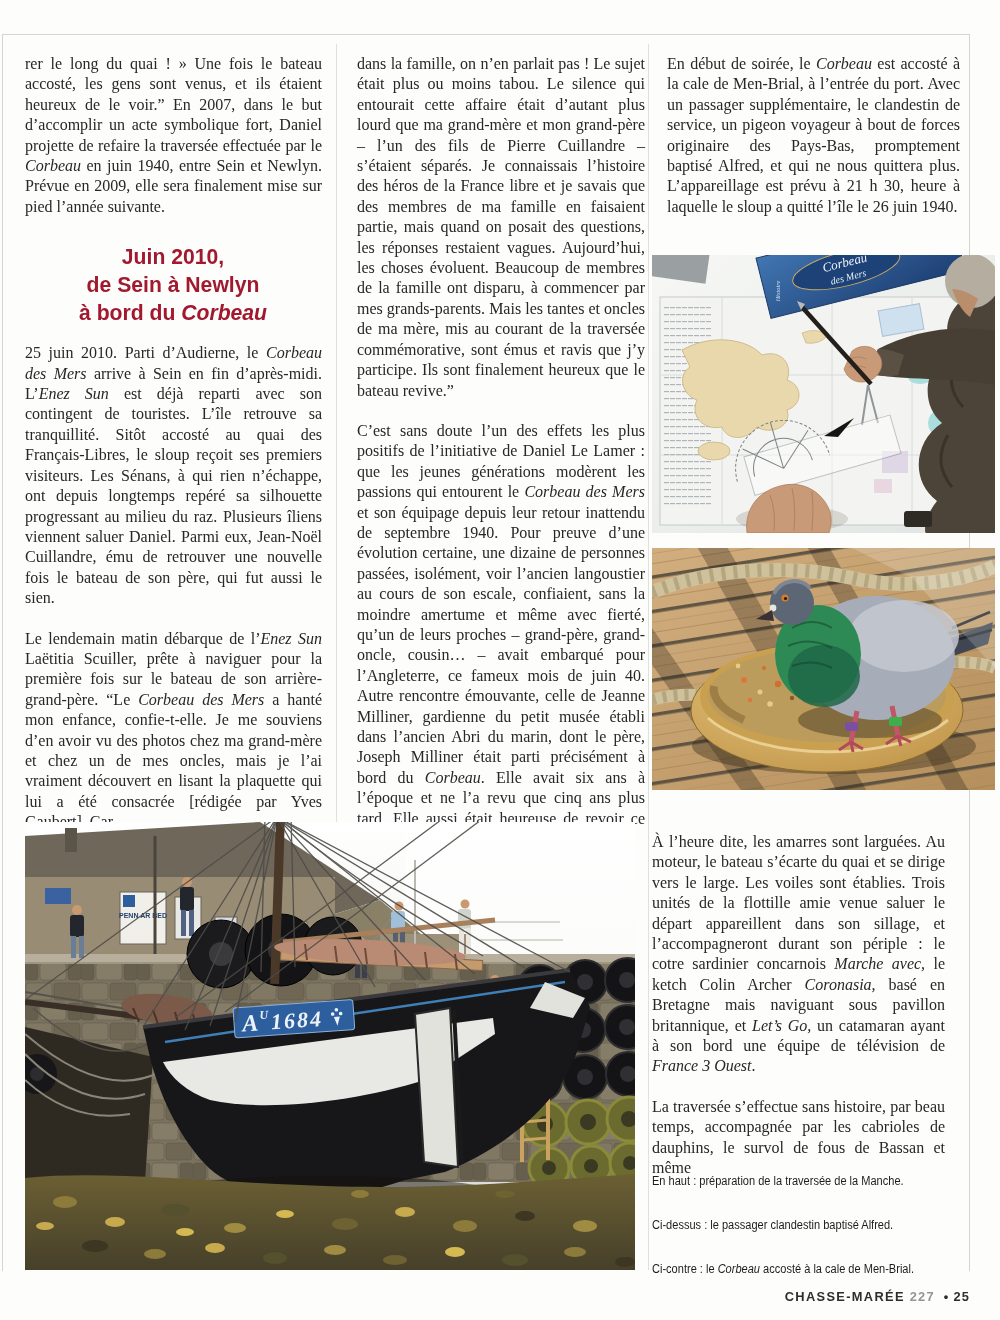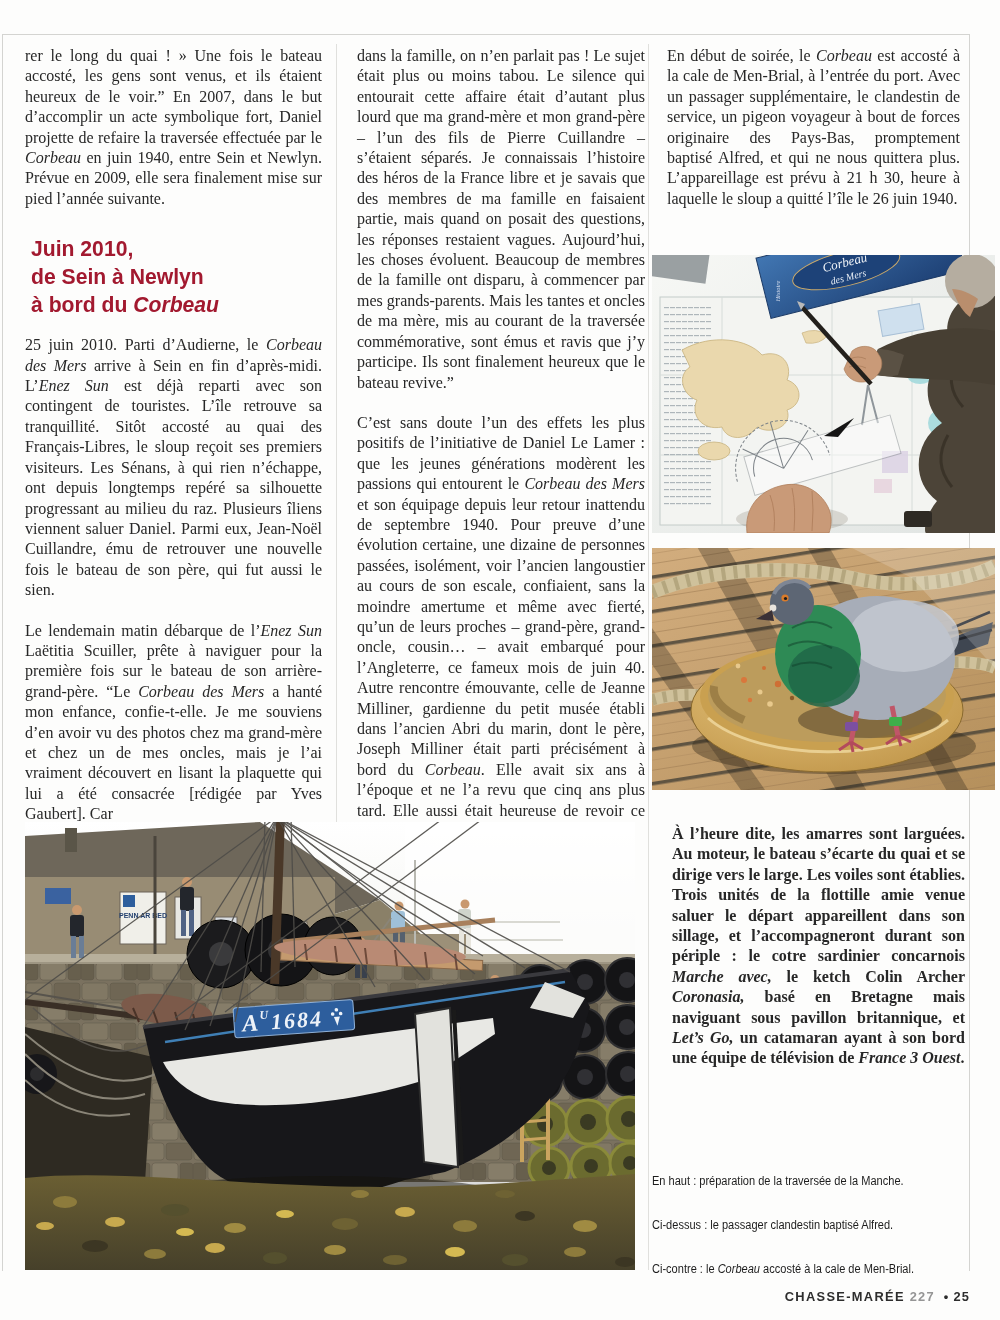--- a/index.html
+++ b/index.html
@@ -2,23 +2,23 @@
 <html lang="fr"><head>
 <meta charset="utf-8">
 <style>
   html,body{margin:0;padding:0;background:#ffffff;}
   .page{position:relative;width:1000px;height:1320px;background:#fdfdfc;overflow:hidden;
         font-family:"Liberation Serif",serif;color:#272727;}
   .frame{position:absolute;left:2px;top:34px;width:966px;height:1236px;
          border-left:1px solid #d4d4d1;border-top:1px solid #d4d4d1;border-right:1px solid #d4d4d1;}
   .gutter-rule{position:absolute;top:44px;width:1px;height:1226px;background:#e0e0dd;z-index:1;}
   .col{position:absolute;top:42px;text-align:justify;font-size:16px;line-height:20.4px;z-index:2;}
-  .col p{margin:4px 0 20px 0;}
+  .col p{margin:12px 0 20px 0;}
   .it{font-style:italic;}
-  .heading{margin:26px 0 16px 0;text-align:left;color:#a2192f;
+  .heading{margin:26px 0 16px 0;text-align:center;color:#a2192f;
            font-family:"Liberation Sans",sans-serif;font-weight:bold;font-size:22.5px;line-height:28px;}
   .heading .squeeze{display:inline-block;transform:scaleX(.94);transform-origin:center;}
   .photo{position:absolute;overflow:hidden;z-index:3;background:#ddd;}
   .photo svg{display:block;}
   .captions{position:absolute;left:652px;top:1172px;width:316px;z-index:2;
             font-family:"Liberation Sans",sans-serif;font-weight:normal;font-size:12px;color:#1d1d1d;line-height:18px;}
   .cap{margin-bottom:26px;transform:scaleX(.92);transform-origin:left;white-space:nowrap;}
   .footer{position:absolute;top:1289px;right:30px;z-index:2;
           font-family:"Liberation Sans",sans-serif;font-weight:bold;font-size:13.5px;
           letter-spacing:1.4px;color:#2d2d2d;transform:scaleX(.95);transform-origin:right;}
@@ -49,22 +49,23 @@
 
   <div class="col" style="left:357px;width:288px;">
     <p><span>dans la famille, on n’en parlait pas ! Le sujet était plus ou moins tabou. Le silence qui entourait cette affaire était d’autant plus lourd que ma grand-mère et mon grand-père – l’un des fils de Pierre Cuillandre – s’étaient séparés. Je connaissais l’histoire des héros de la France libre et je savais que des membres de ma famille en faisaient partie, mais quand on posait des questions, les réponses restaient vagues. Aujourd’hui, les choses évoluent. Beaucoup de membres de la famille ont disparu, à commencer par mes grands-parents. Mais les tantes et oncles de ma mère, mis au courant de la traversée commémorative, sont émus et ravis que j’y participe. Ils sont finalement heureux que le bateau revive.”</span></p>
     <p><span>C’est sans doute l’un des effets les plus positifs de l’initiative de Daniel Le Lamer : que les jeunes générations modèrent les passions qui entourent le </span><span class="it">Corbeau des Mers</span><span> et son équipage depuis leur retour inattendu de septembre 1940. Pour preuve d’une évolution certaine, une dizaine de personnes passées, isolément, voir l’ancien langoustier au cours de son escale, confiaient, sans la moindre amertume et même avec fierté, qu’un de leurs proches – grand-père, grand-oncle, cousin… – avait embarqué pour l’Angleterre, ce fameux mois de juin 40. Autre rencontre émouvante, celle de Jeanne Milliner, gardienne du petit musée établi dans l’ancien Abri du marin, dont le père, Joseph Milliner était parti précisément à bord du </span><span class="it">Corbeau</span><span>. Elle avait six ans à l’époque et ne l’a revu que cinq ans plus tard. Elle aussi était heureuse de revoir ce bateau.</span></p>
   </div>
 
   <div class="col" style="left:667px;width:293px;">
     <p><span>En début de soirée, le </span><span class="it">Corbeau</span><span> est accosté à la cale de Men-Brial, à l’entrée du port. Avec un passager supplémentaire, le clandestin de service, un pigeon voyageur à bout de forces originaire des Pays-Bas, promptement baptisé Alfred, et qui ne nous quittera plus. L’appareillage est prévu à 21 h 30, heure à laquelle le sloup a quitté l’île le 26 juin 1940.</span></p>
   </div>
 
-  <div class="col" style="left:672px;top:820px;width:293px;font-weight:bold;">
+  <div class="col" style="left:652px;top:820px;width:293px;">
     <p><span>À l’heure dite, les amarres sont larguées. Au moteur, le bateau s’écarte du quai et se dirige vers le large. Les voiles sont établies. Trois unités de la flottille amie venue saluer le départ appareillent dans son sillage, et l’accompagneront durant son périple : le cotre sardinier concarnois </span><span class="it">Marche avec,</span><span> le ketch Colin Archer </span><span class="it">Coronasia,</span><span> basé en Bretagne mais naviguant sous pavillon britannique, et </span><span class="it">Let’s Go,</span><span> un catamaran ayant à son bord une équipe de télévision de </span><span class="it">France 3 Ouest</span><span>.</span></p>
+    <p><span>La traversée s’effectue sans histoire, par beau temps, accompagnée par les cabrioles de dauphins, le survol de fous de Bassan et même</span></p>
   </div>
 
   <div class="photo" style="left:652px;top:255px;width:343px;height:278px;">
     <svg width="343" height="278" viewBox="0 0 343 278">
       <defs>
         <linearGradient id="paperg" x1="0" y1="0" x2="1" y2="1">
           <stop offset="0" stop-color="#f7f8f5"></stop>
             <stop offset="1" stop-color="#e0e4e2"></stop>
         </linearGradient>
         <linearGradient id="bookg" x1="0" y1="0" x2="1" y2="1">

